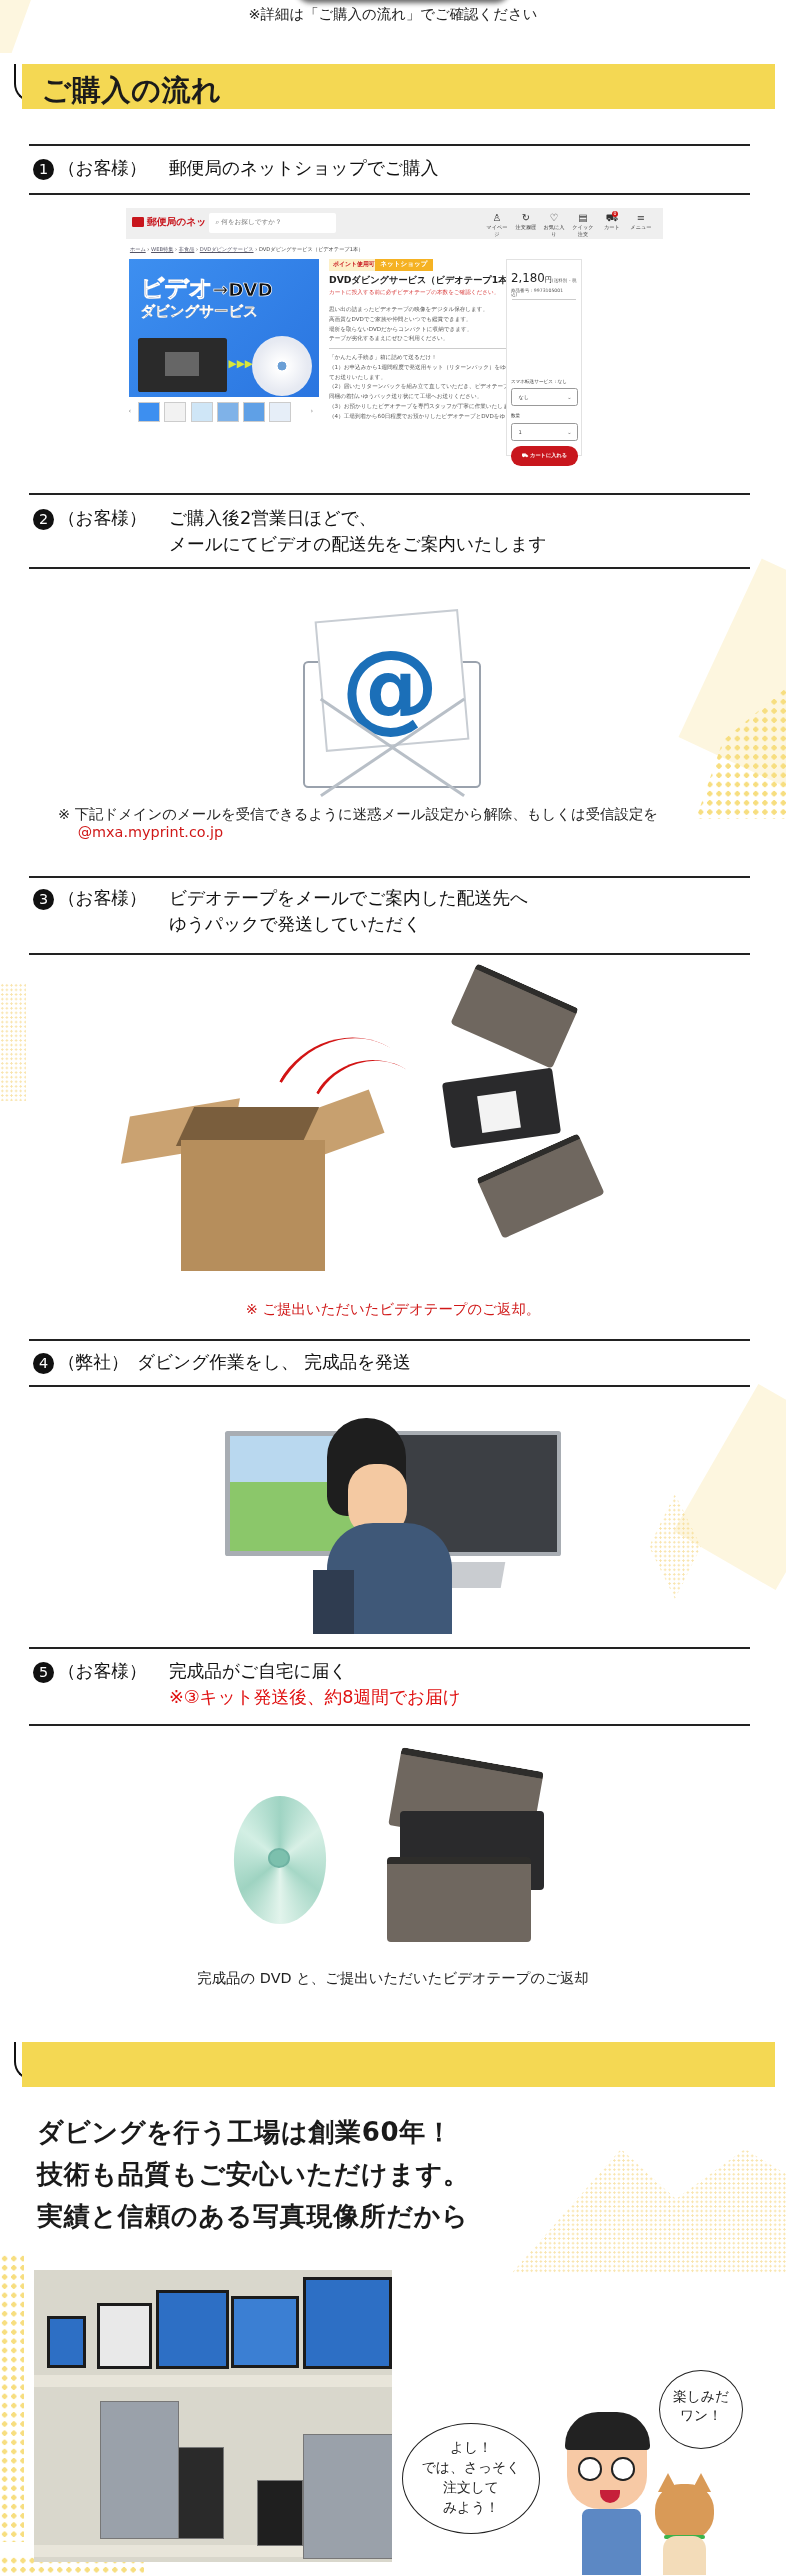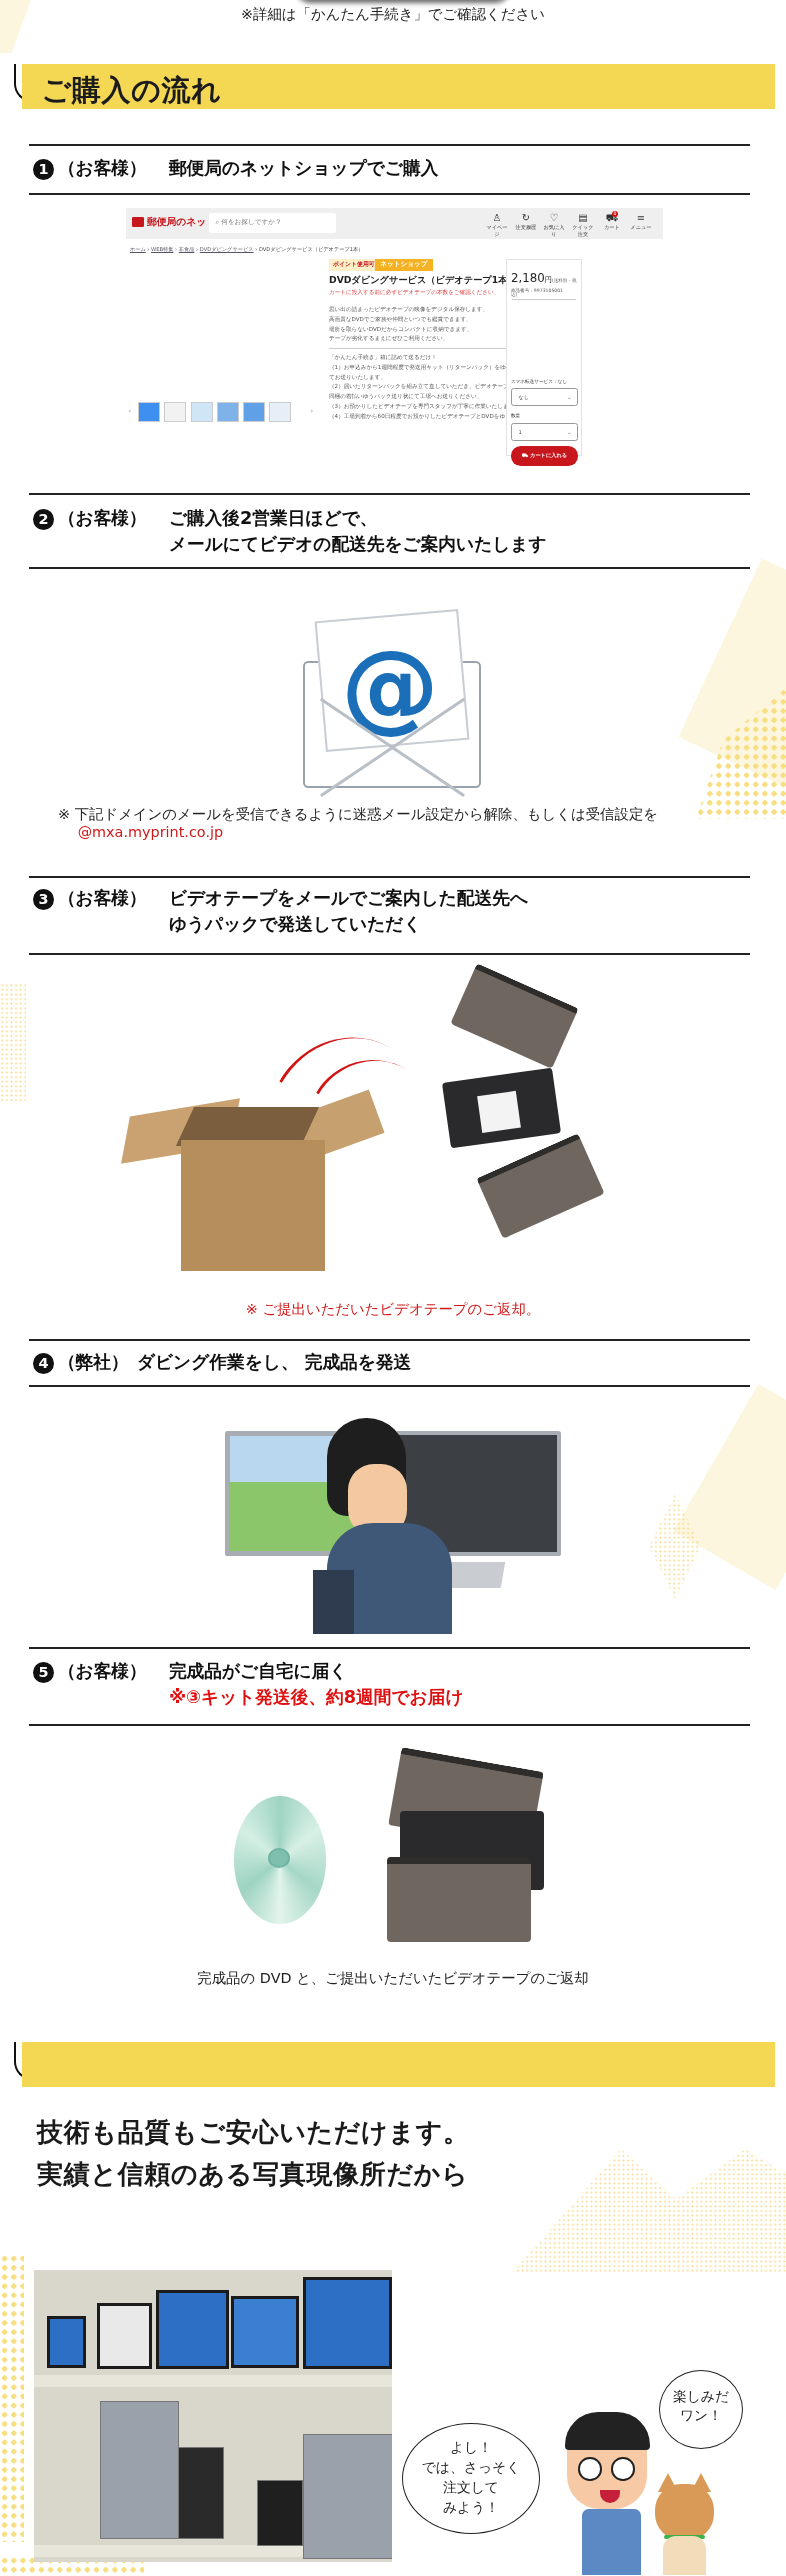--- a/index.html
+++ b/index.html
@@ -7,21 +7,21 @@
 body{position:relative;height:2576px;overflow:hidden;font-family:"DejaVu Sans","Liberation Sans",sans-serif;color:#111}
 .deco{position:absolute;pointer-events:none}
 .dots{background-image:radial-gradient(circle,#f7de80 38%,transparent 42%);background-size:9.2px 9.2px}
 .dots-fine{background-image:radial-gradient(circle,#f6d98a 30%,transparent 40%);background-size:4.6px 4.6px;opacity:.7}
 .top-shadow{position:absolute;left:295px;top:-13px;width:216px;height:15.7px;border-radius:0 0 26px 26px;background:#444;filter:blur(2.6px);opacity:.8}
 .note-top{position:absolute;top:5.2px;left:0;width:786px;text-align:center;font-size:14.4px;color:#222}
 .section-banner{position:absolute;left:14.4px;width:761px;height:38px;border-left:2px solid #111;border-bottom:2px solid #111;border-radius:0 0 0 18.3px}
 .section-banner .bar{position:absolute;left:5.2px;top:0;right:0;height:45px;background:#f4d853}
 .section-banner .title{position:absolute;left:25px;top:6.6px;font-size:29px;font-weight:bold;color:#1b1b1b;letter-spacing:0.7px}
 .rule{position:absolute;left:29px;width:721px;height:2px;background:#222}
-.step{position:absolute;left:33px;font-size:17.7px;font-weight:bold;color:#111;line-height:26px}
+.step{position:absolute;left:33px;font-size:17.7px;font-weight:normal;color:#111;line-height:26px}
 .step .num{display:inline-block;width:21px;height:21px;border-radius:50%;background:#111;color:#fff;text-align:center;font-size:14.4px;line-height:21px;vertical-align:middle;margin-right:3.9px}
 .step .who{display:inline-block;width:111px}
 .step .main{display:inline-block;vertical-align:top}
 .step .red{color:#e01010}
 
 .shop{position:absolute;left:122px;top:208px;width:544px;height:275px;background:#fff}
 .shop-head{position:absolute;left:3.9px;top:0;width:537px;height:31px;background:#efefef}
 .logo{position:absolute;left:6.6px;top:7.9px;font-size:9.8px;font-weight:bold;color:#c8161d}
 .logo .cart-i{display:inline-block;width:11.8px;height:10.5px;background:#c8161d;border-radius:1.3px;vertical-align:middle;margin-right:2.6px}
 .search{position:absolute;left:83px;top:5.2px;width:127px;height:19.7px;background:#fff;border-radius:2px;font-size:6.6px;color:#777;padding:5.2px 6.6px}
@@ -108,21 +108,21 @@
 <div class="deco" style="left:714px;top:577px;width:131px;height:197px;background:#fdf6df;transform:rotate(25deg)"></div>
 <div class="deco dots" style="left:696px;top:688px;width:90px;height:131px;clip-path:polygon(100% 0,100% 100%,0 100%,30% 40%)"></div>
 <div class="deco dots-fine" style="left:0;top:983px;width:26px;height:118px"></div>
 <div class="deco" style="left:708px;top:1402px;width:118px;height:170px;background:#fdf6df;transform:rotate(30deg)"></div>
 <div class="deco dots-fine" style="left:649px;top:1494px;width:52px;height:105px;clip-path:polygon(50% 0,100% 50%,50% 100%,0 50%)"></div>
 <div class="deco dots-fine" style="left:511px;top:2149px;width:275px;height:125px;clip-path:polygon(0 100%,40% 0,60% 40%,85% 0,100% 20%,100% 100%)"></div>
 <div class="deco dots" style="left:0;top:2254px;width:23.6px;height:288px"></div>
 <div class="deco dots" style="left:0;top:2556px;width:144px;height:20.3px"></div>
 
 <div class="top-shadow"></div>
-<div class="note-top">※詳細は「かんたん手続き」でご確認ください</div>
+<div class="note-top">※詳細は「ご購入の流れ」でご確認ください</div>
 
 <div class="section-banner" style="top:64px">
   <div class="bar"></div>
   <div class="title">ご購入の流れ</div>
 </div>
 
 <div class="rule" style="top:144px"></div>
 <div class="step" style="top:155px">
   <span class="num">1</span><span class="who">（お客様）</span><span class="main">郵便局のネットショップでご購入</span>
 </div>
@@ -134,20 +134,29 @@
     <div class="search">⌕ <span>何をお探しですか？</span></div>
     <div class="nav" style="left:358px"><span class="ic">♙</span><span>マイページ</span></div>
     <div class="nav" style="left:387px"><span class="ic">↻</span><span>注文履歴</span></div>
     <div class="nav" style="left:415px"><span class="ic">♡</span><span>お気に入り</span></div>
     <div class="nav" style="left:444px"><span class="ic">▤</span><span>クイック注文</span></div>
     <div class="nav" style="left:473px"><span class="ic">⛟</span><span class="badge0">0</span><span>カート</span></div>
     <div class="nav" style="left:502px"><span class="ic">≡</span><span>メニュー</span></div>
   </div>
   <div class="crumbs">
     <u>ホーム</u> › <u>WEB特集</u> › <u>非食品</u> › <u>DVDダビングサービス</u> › <span>DVDダビングサービス（ビデオテープ1本）</span>
+  </div>
+  <div class="prod-img">
+    <div class="t1"><span style="font-size:23.6px;color:#16306f">ビデオ</span><span>→DVD</span></div>
+    <div class="t2">ダビングサービス</div>
+    <div class="vhs">
+        <div class="win"></div>
+      </div>
+    <div class="arrows">▶▶▶</div>
+    <div class="disc"></div>
   </div>
   <div class="thumbs">
     <span style="position:absolute;left:0;top:5.2px;font-size:6.6px;color:#888">‹</span>
     <div class="thumb" style="left:9.2px;background:#3d8ff0"></div>
     <div class="thumb" style="left:35px;background:#f2f2f2"></div>
     <div class="thumb" style="left:62px;background:#cfe6f7"></div>
     <div class="thumb" style="left:88px;background:#7fb2e8"></div>
     <div class="thumb" style="left:114px;background:#5fa0e6"></div>
     <div class="thumb" style="left:140px;background:#e6eef8"></div>
     <span style="position:absolute;left:182px;top:5.2px;font-size:6.6px;color:#888">›</span>
@@ -252,20 +261,21 @@
   <div class="tape" style="left:13px;top:52px;width:144px;height:79px;background:#2a2a2c"></div>
   <div class="tape" style="left:0;top:98px;width:144px;height:85px;background:#6f675f;border-top:7.9px solid #2e2d2b"></div>
 </div>
 <div class="done-caption">完成品の DVD と、ご提出いただいたビデオテープのご返却</div>
 
 <div class="section-banner" style="top:2042px">
   <div class="bar"></div>
 </div>
 
 <div class="bigcopy">
+  <div>ダビングを行う工場は創業60年！</div>
   <div>技術も品質もご安心いただけます。</div>
   <div>実績と信頼のある写真現像所だから</div>
 </div>
 
 <div class="photo">
   <div class="shelf" style="top:105px"></div>
   <div class="shelf" style="top:275px"></div>
   <div class="scr" style="left:13px;top:46px;width:39px;height:52px"></div>
   <div class="scr" style="left:63px;top:33px;width:55px;height:66px;background:#e9e9e9"></div>
   <div class="scr" style="left:122px;top:19.7px;width:73px;height:79px"></div>

